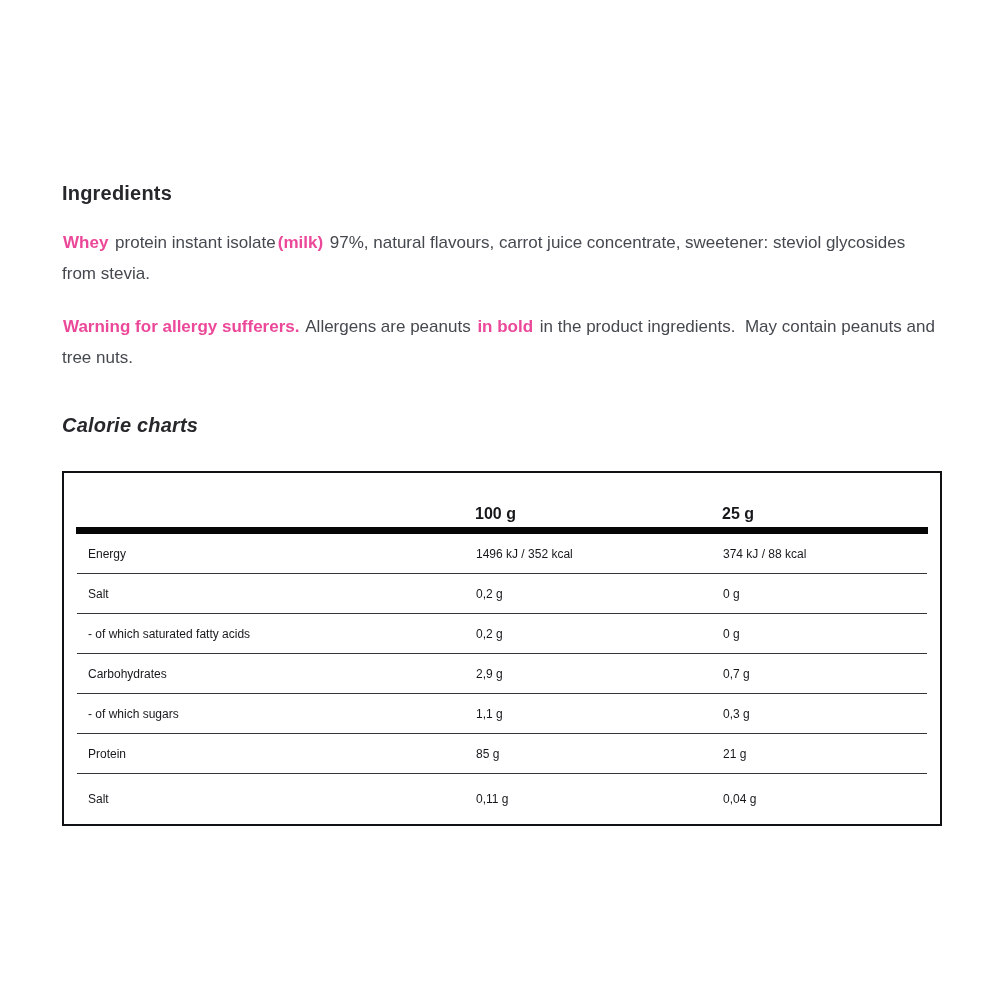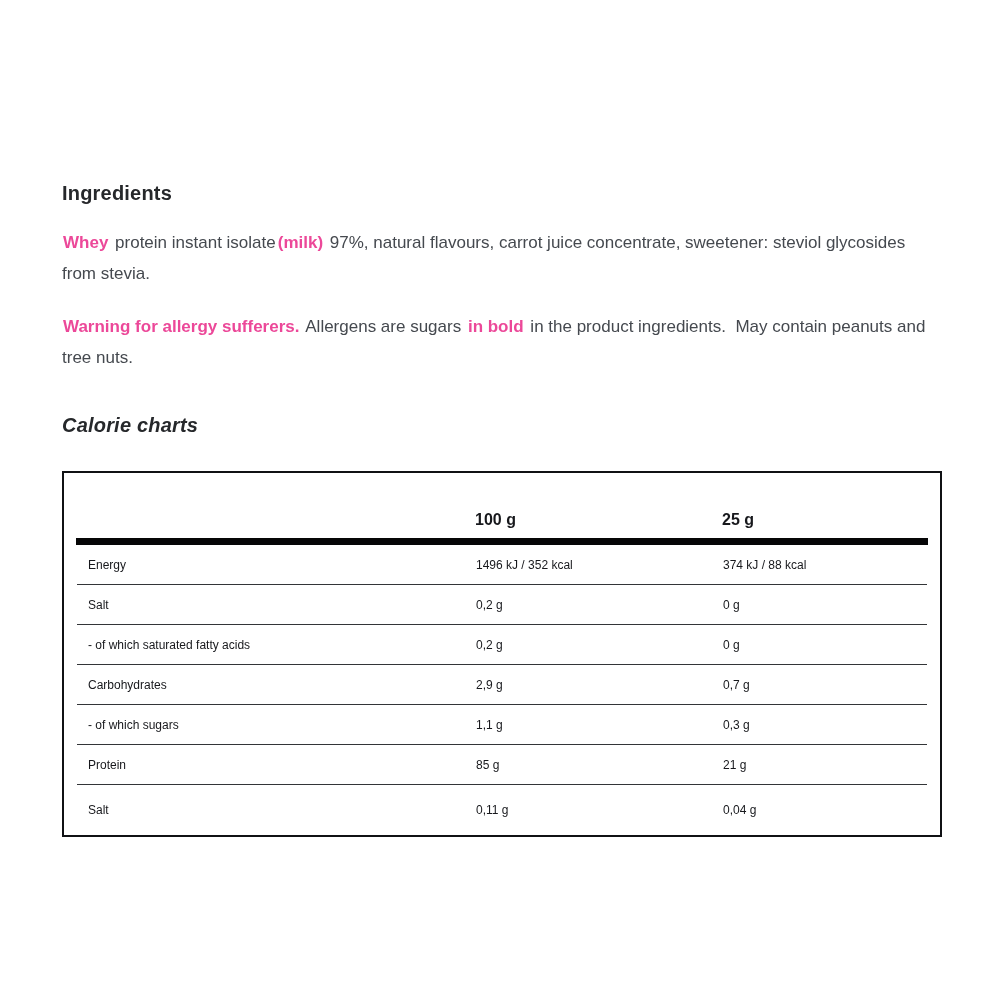--- a/index.html
+++ b/index.html
@@ -31,21 +31,21 @@
   .heading-calorie { margin-top: 40px; font-style: italic; }
   .nutrition-table {
     margin-top: 34px;
     width: 880px;
     border: 2px solid #101114;
     background: #ffffff;
   }
   .t-inner { margin: 0 11px; }
   .t-header {
     display: flex;
-    height: 63px;
+    height: 52px;
     align-items: center;
     padding-top: 28px;
     padding-left: 10px;
     font-size: 16px;
     font-weight: 700;
     color: #17181c;
   }
   .t-bar { height: 7px; background: #060607; }
   .t-row {
     display: flex;
@@ -63,21 +63,21 @@
 </style>
 </head>
 <body>
 
 <div class="content">
 
   <h2 class="section-heading">Ingredients</h2>
 
   <p class="para"><strong>Whey</strong><span> protein instant isolate</span><strong>(milk)</strong><span> 97%, natural flavours, carrot juice concentrate, sweetener: steviol glycosides from stevia.</span></p>
 
-  <p class="para"><strong>Warning for allergy sufferers.</strong><span> Allergens are sugars </span><strong>in bold</strong><span> in the product ingredients.  May contain peanuts and tree nuts.</span></p>
+  <p class="para"><strong>Warning for allergy sufferers.</strong><span> Allergens are peanuts </span><strong>in bold</strong><span> in the product ingredients.  May contain peanuts and tree nuts.</span></p>
 
   <h2 class="section-heading heading-calorie">Calorie charts</h2>
 
   <div class="nutrition-table">
     <div class="t-inner">
       <div class="t-header">
         <div class="col-label"></div>
         <div class="col-100">100 g</div>
         <div class="col-25">25 g</div>
       </div>

